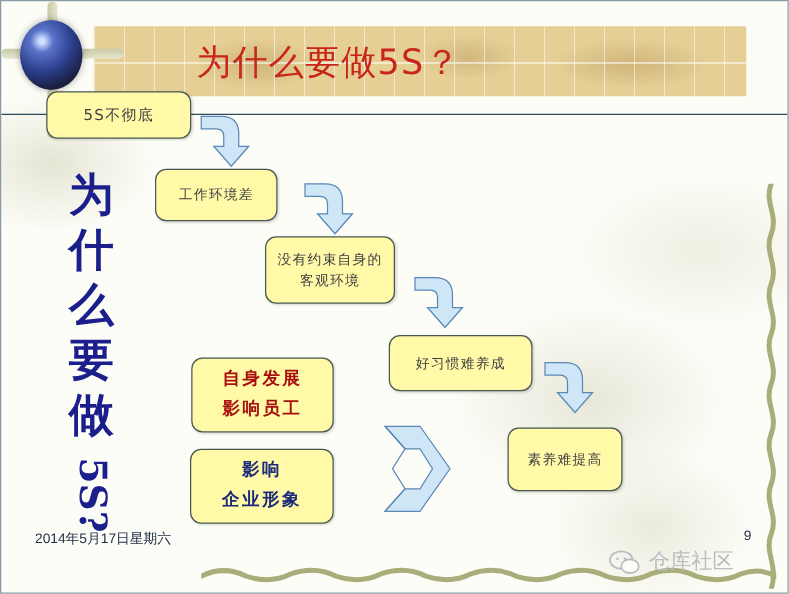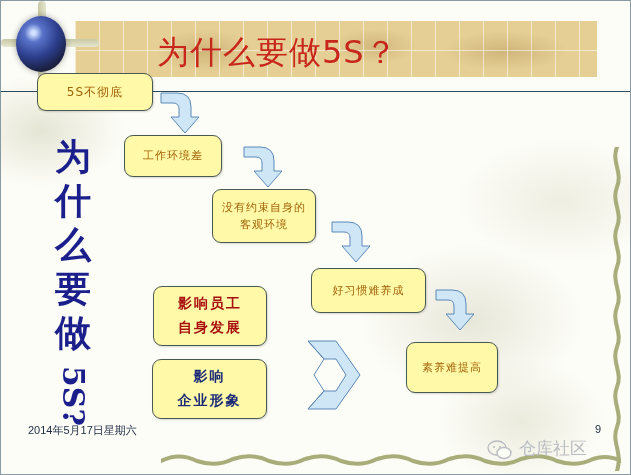--- a/index.html
+++ b/index.html
@@ -21,36 +21,36 @@
     position: absolute; left: 74px; top: 20px; width: 522px; height: 56px;
     background-color: #e5cf95;
     background-image:
       repeating-linear-gradient(90deg, rgba(255,255,255,0.55) 0 1px, transparent 1px 24px),
       linear-gradient(180deg, transparent 0 29px, rgba(255,255,255,0.55) 29px 30px, transparent 30px),
       radial-gradient(ellipse 70px 30px at 130px 30px, rgba(190,160,100,0.55), transparent 70%),
       radial-gradient(ellipse 60px 25px at 300px 25px, rgba(190,160,100,0.5), transparent 70%),
       radial-gradient(ellipse 90px 28px at 430px 30px, rgba(190,160,100,0.55), transparent 70%);
   }
   .title {
-    position: absolute; left: 156px; top: 30px; font-size: 32px; color: #c8261b;
+    position: absolute; left: 156px; top: 30px; font-size: 28px; color: #c8261b;
     font-family: "DejaVu Sans", sans-serif; letter-spacing: 1px;
   }
   .header-line { position: absolute; left: 0; right: 0; top: 90px; height: 1px; background: #2d4a5a; }
   .cross-v { position: absolute; left: 37px; top: 0; width: 8px; height: 110px; background: linear-gradient(90deg,#c8c9a5,#e6e6cf); border-radius: 4px; }
   .cross-h { position: absolute; left: 0; top: 38px; width: 98px; height: 8px; background: linear-gradient(180deg,#c8c9a5,#e6e6cf); border-radius: 4px; }
   .globe {
     position: absolute; left: 15px; top: 15px; width: 50px; height: 56px; border-radius: 50%;
     background: radial-gradient(circle at 35% 30%, #cfe0ff 0 4%, #5a73c9 18%, #2c3e8c 48%, #1a2040 75%, #3c2a20 100%);
     box-shadow: 0 0 6px rgba(0,0,0,0.35);
   }
   .box {
     position: absolute; background: #fff9a8; border: 1.5px solid #4a5a52; border-radius: 9px;
     box-shadow: 1px 1px 2px rgba(0,0,0,0.15);
     display: flex; align-items: center; justify-content: center; text-align: center;
-    color: #a16207; font-size: 11px; letter-spacing: 1px; line-height: 1.55;
+    color: #404040; font-size: 11px; letter-spacing: 1px; line-height: 1.55;
     box-sizing: border-box;
   }
   .box.red { color: #a80f0f; font-weight: bold; font-size: 14px; letter-spacing: 2px; line-height: 1.7; }
   .box.navy { color: #1c2a78; font-weight: bold; font-size: 14px; letter-spacing: 2px; line-height: 1.7; }
   .arrow { position: absolute; width: 44px; height: 46px; }
   .vertical-title {
     position: absolute; left: 52px; top: 133px; width: 40px;
     color: #1b1f8c; font-size: 36px; font-weight: bold; text-align: center; line-height: 44px;
     font-family: "DejaVu Serif", serif;
   }
@@ -96,22 +96,22 @@
   <span>客观环境</span>
 </div>
 <div class="box" style="left:310px;top:267px;width:115px;height:45px;">
   <span>好习惯难养成</span>
 </div>
 <div class="box" style="left:405px;top:341px;width:92px;height:51px;text-align:center;">
   <span>素养难提高</span>
 </div>
 
 <div class="box red" style="left:152px;top:285px;width:114px;height:60px;flex-direction:column;">
+  <span>自身发展</span>
   <span>影响员工</span>
-  <span>自身发展</span>
 </div>
 <div class="box navy" style="left:151px;top:358px;width:115px;height:60px;flex-direction:column;">
   <span>影响</span>
   <span>企业形象</span>
 </div>
 
 <svg class="arrow" style="left:158px;top:88px;" viewBox="0 0 44 46">
   <path d="M2 4 H18 Q32 4 32 18 V28 H40 L26 44 L12 28 H20 V20 Q20 14 14 14 H2 Z" fill="#cfe6f7" stroke="#5a88b8" stroke-width="1"></path>
 </svg>
 <svg class="arrow" style="left:241px;top:142px;" viewBox="0 0 44 46">

